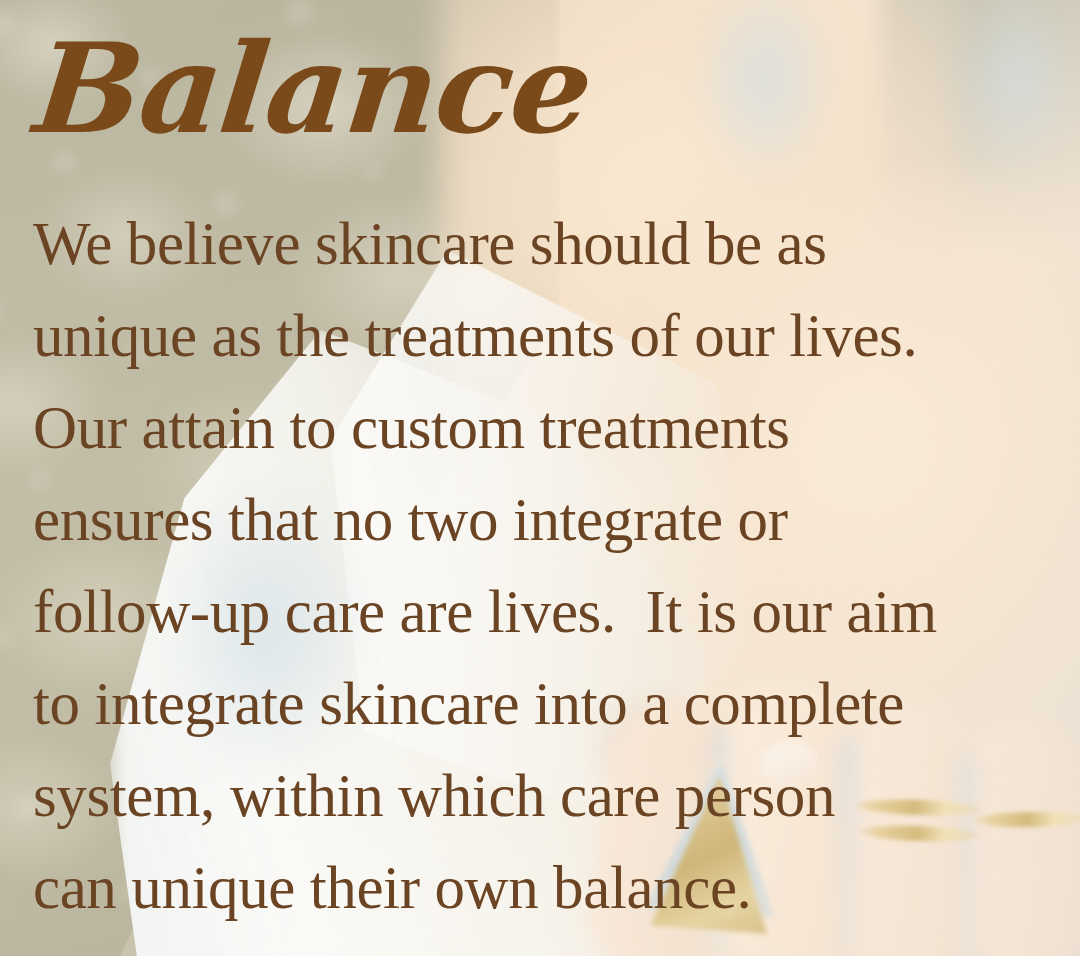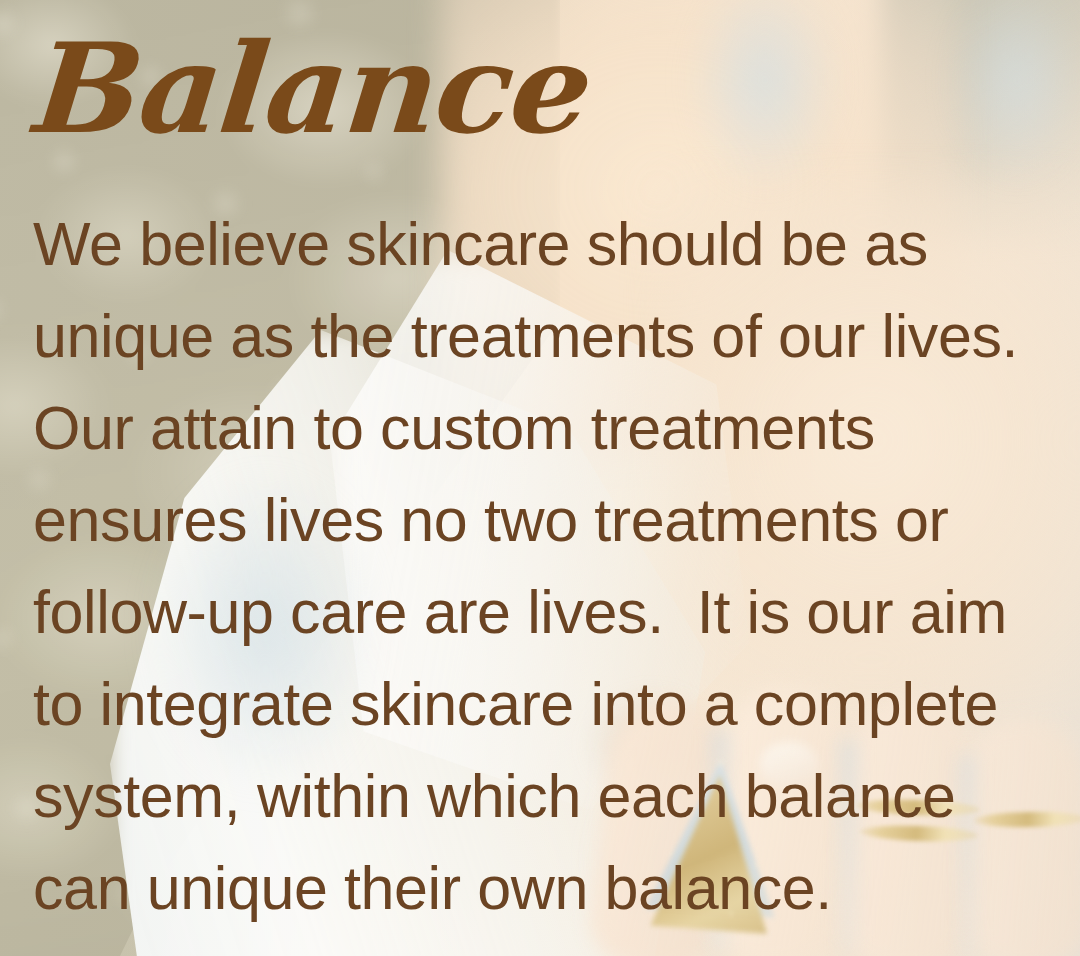--- a/index.html
+++ b/index.html
@@ -340,20 +340,21 @@
     font-weight: 400;
     font-size: 61px;
     line-height: 92px;
     letter-spacing: -0.4px;
     white-space: nowrap;
   }
 
   .body-line {
     display: block;
     white-space: pre;
+    font-family: Liberation Serif, serif;
   }
 </style>
 </head>
 <body>
 
 <div class="canvas">
 
   <div class="photo">
     <div class="bg-base"></div>
 
@@ -400,22 +401,22 @@
   </div>
 
   <div class="content">
 
     <div class="title">Balance</div>
 
     <div class="body-copy">
       <span class="body-line">We believe skincare should be as</span>
       <span class="body-line">unique as the treatments of our lives.</span>
       <span class="body-line">Our attain to custom treatments</span>
-      <span class="body-line">ensures lives no two treatments or</span>
+      <span class="body-line">ensures that no two integrate or</span>
       <span class="body-line">follow-up care are lives.  It is our aim</span>
       <span class="body-line">to integrate skincare into a complete</span>
-      <span class="body-line">system, within which each balance</span>
+      <span class="body-line">system, within which care person</span>
       <span class="body-line">can unique their own balance.</span>
     </div>
 
   </div>
 
 </div>
 
 </body></html>

